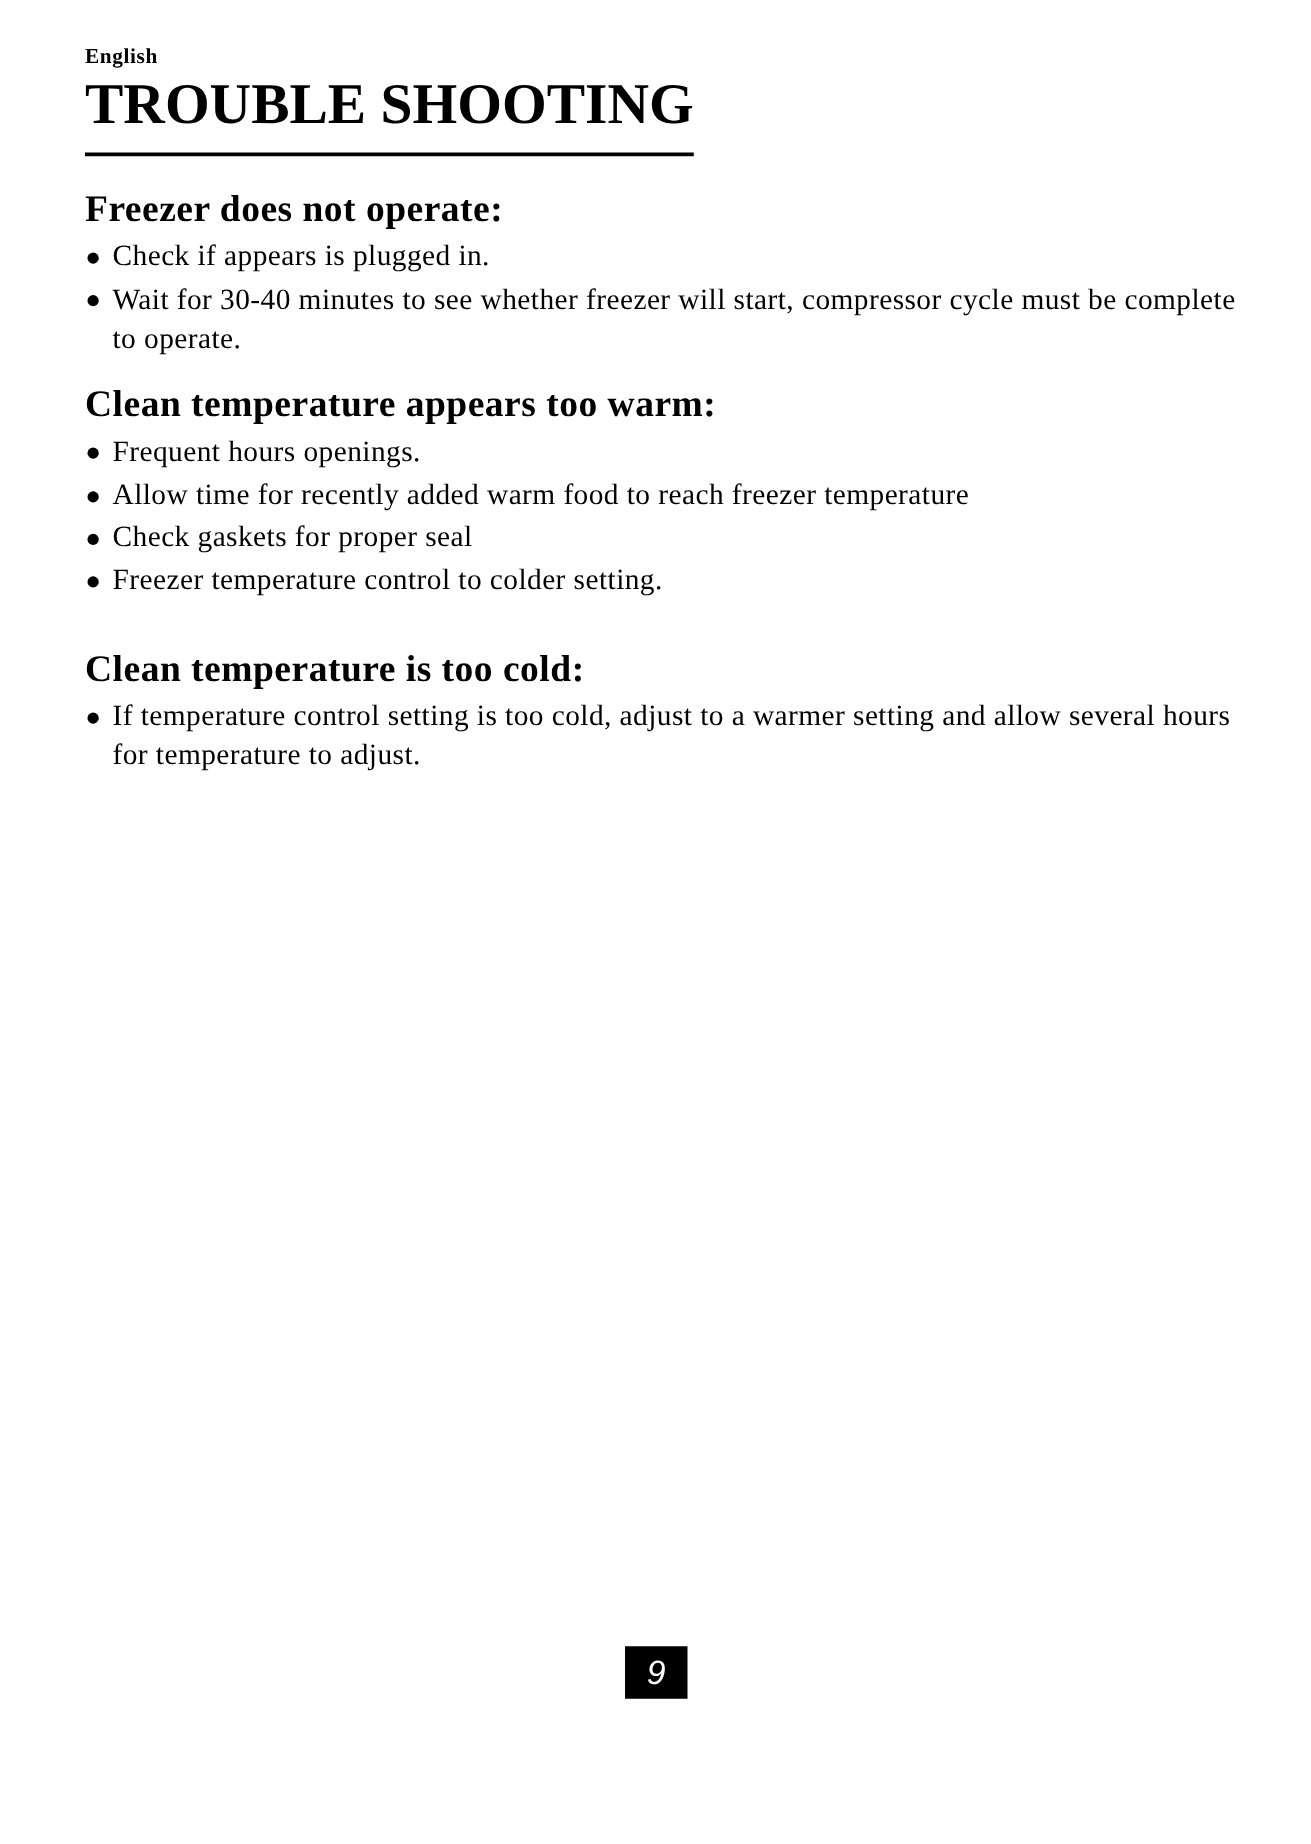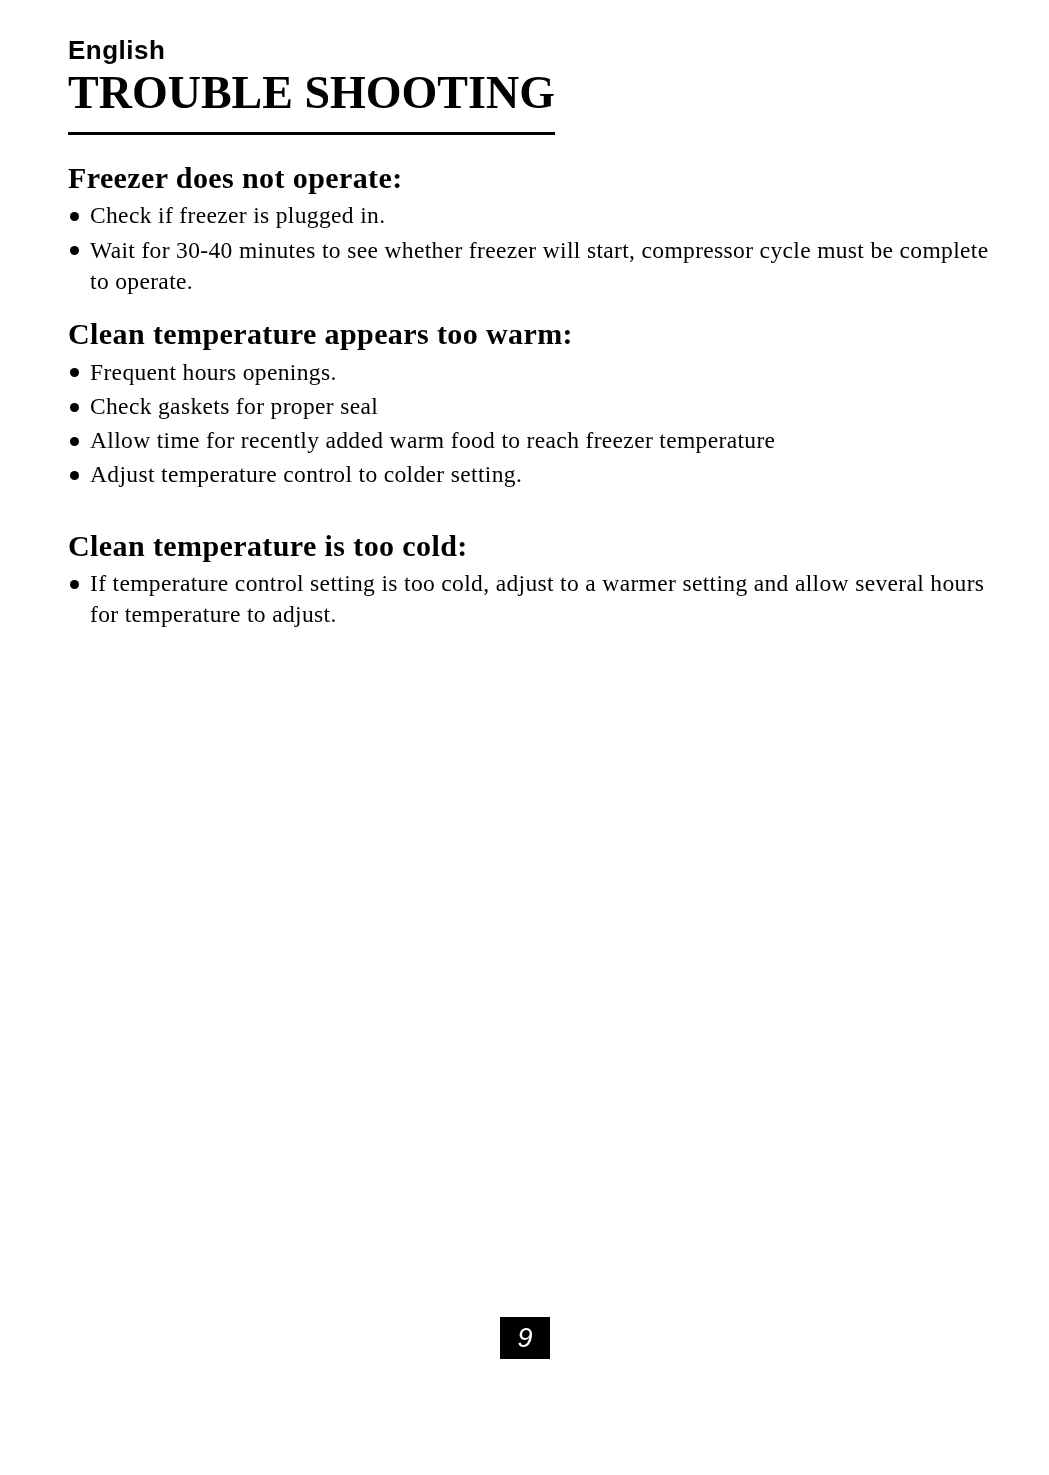--- a/index.html
+++ b/index.html
@@ -19,23 +19,23 @@
     background: #ffffff;
     overflow: hidden;
   }
   .content {
     position: absolute;
     left: 68px;
     top: 36px;
     width: 930px;
   }
   .lang-label {
-    font-family: Liberation Sans, sans-serif;
+    font-family: Liberation Serif, serif;
     font-weight: bold;
-    font-size: 26px;
+    font-size: 17px;
     letter-spacing: 0.5px;
     line-height: 1.1;
     margin: 0 0 4px 0;
   }
   .doc-title {
     font-family: "Liberation Serif", serif;
     font-weight: bold;
     font-size: 46px;
     letter-spacing: 0px;
     line-height: 1.05;
@@ -111,47 +111,47 @@
 
     <div class="lang-label">English</div>
 
     <div class="doc-title">TROUBLE SHOOTING</div>
 
     <div class="section">
       <h2 class="section-title">Freezer does not operate:</h2>
       <ul class="bullets">
         <li>
           <span class="bullet-dot"></span>
-          <span class="li-text">Check if freezer is plugged in.</span>
+          <span class="li-text">Check if appears is plugged in.</span>
         </li>
         <li>
           <span class="bullet-dot"></span>
           <span class="li-text">Wait for 30-40 minutes to see whether freezer will start, compressor cycle must be complete to operate.</span>
         </li>
       </ul>
     </div>
 
     <div class="section">
       <h2 class="section-title">Clean temperature appears too warm:</h2>
       <ul class="bullets">
         <li>
           <span class="bullet-dot"></span>
           <span class="li-text">Frequent hours openings.</span>
         </li>
         <li>
           <span class="bullet-dot"></span>
+          <span class="li-text">Allow time for recently added warm food to reach freezer temperature</span>
+        </li>
+        <li>
+          <span class="bullet-dot"></span>
           <span class="li-text">Check gaskets for proper seal</span>
         </li>
         <li>
           <span class="bullet-dot"></span>
-          <span class="li-text">Allow time for recently added warm food to reach freezer temperature</span>
-        </li>
-        <li>
-          <span class="bullet-dot"></span>
-          <span class="li-text">Adjust temperature control to colder setting.</span>
+          <span class="li-text">Freezer temperature control to colder setting.</span>
         </li>
       </ul>
     </div>
 
     <div class="section gap-top">
       <h2 class="section-title">Clean temperature is too cold:</h2>
       <ul class="bullets">
         <li>
           <span class="bullet-dot"></span>
           <span class="li-text">If temperature control setting is too cold, adjust to a warmer setting and allow several hours for temperature to adjust.</span>

